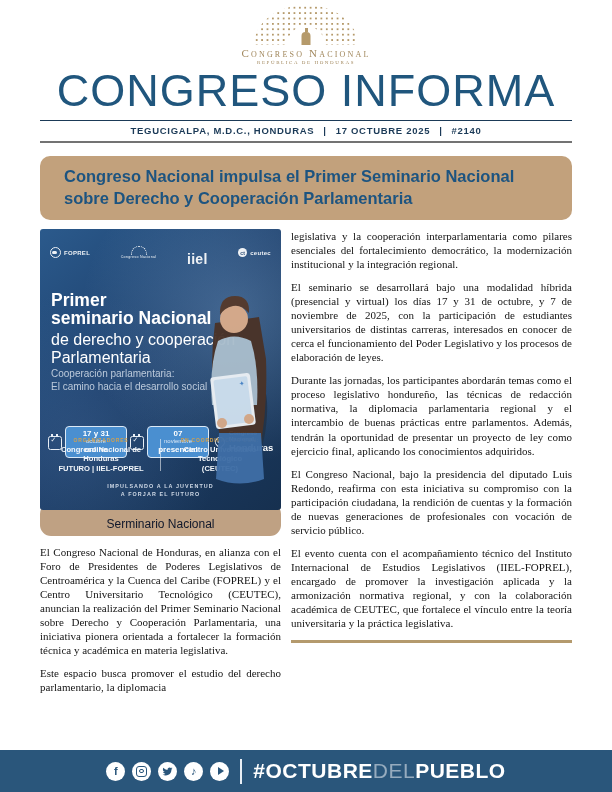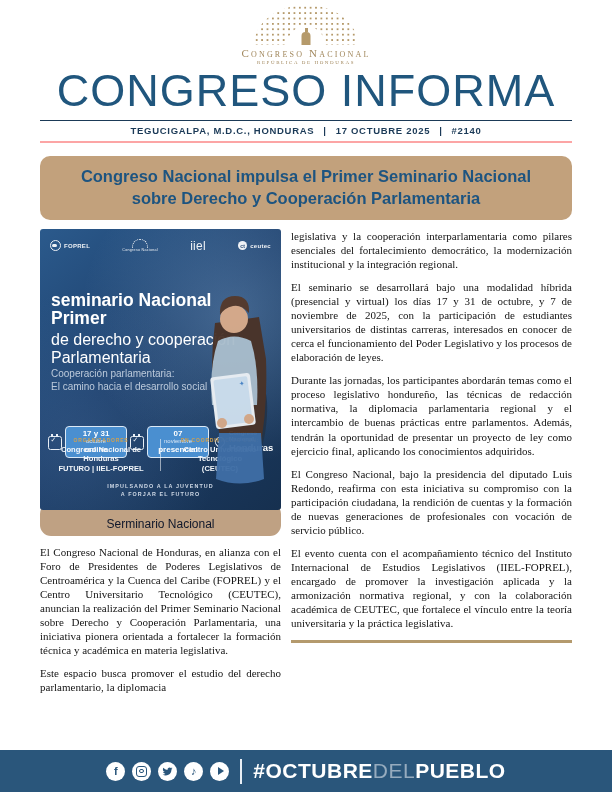--- a/index.html
+++ b/index.html
@@ -19,27 +19,27 @@
     width:9px;height:13px;background:#b59a6b;border-radius:4px 4px 0 0;z-index:2;}
   .logo-emblem::before{content:"";position:absolute;left:50%;top:-4px;transform:translateX(-50%);
     width:3px;height:4px;background:#b59a6b;}
   .logo-name{font-family:"Liberation Serif",serif;font-size:11px;letter-spacing:2.2px;
     color:#a1875c;margin-top:2px;font-variant:small-caps;}
   .logo-sub{font-family:"Liberation Serif",serif;font-size:5px;letter-spacing:1.6px;color:#a1875c;margin-top:1px;}
 
   .paper-title{margin:3px 0 0;font-size:45px;line-height:1;font-weight:normal;color:#20567d;
     letter-spacing:1px;text-align:center;}
 
-  .dateline{margin:7px 40px 0;border-top:1.5px solid #1b3a57;border-bottom:2px solid #fca5a5;
+  .dateline{margin:7px 40px 0;border-top:1.5px solid #1b3a57;border-bottom:2px solid #737373;
     padding:4px 0 5px;text-align:center;font-size:9.5px;font-weight:bold;color:#1b3a57;letter-spacing:.7px;}
   .dateline .sep{margin:0 9px;}
 
   
   .headline-box{margin:13px 40px 0;background:#c2a17c;border-radius:10px;padding:10px 24px;
-    text-align:center;}
+    text-align:left;}
   .headline-box span{font-size:16.5px;font-weight:bold;color:#1d5480;line-height:1.32;display:block;}
 
   
   .columns{display:flex;gap:10px;margin:9px 40px 0;align-items:flex-start;}
   .col-left{width:241px;flex:none;}
   .col-right{flex:1;min-width:0;}
 
   .bodytext{font-family:"Liberation Serif",serif;font-size:11px;line-height:1.28;
     text-align:justify;color:#141414;margin:0 0 9px;}
 
@@ -48,21 +48,21 @@
     background:linear-gradient(140deg,#2b5a8c 0%,#1d3f6b 45%,#16304f 100%);z-index:2;color:#fff;}
   .poster::before{content:"";position:absolute;inset:0;
     background:radial-gradient(circle at 80% 30%,rgba(140,180,220,.35),transparent 55%),
                radial-gradient(circle at 15% 75%,rgba(90,130,180,.25),transparent 50%);}
   .poster-logos{position:absolute;top:10px;left:10px;right:10px;display:flex;
     justify-content:space-between;align-items:center;opacity:.92;}
   .plogo{display:flex;align-items:center;gap:3px;font-size:6px;font-weight:bold;letter-spacing:.3px;}
   .plogo .globe{width:9px;height:9px;border:1px solid #fff;border-radius:50%;position:relative;}
   .plogo .globe::before{content:"";position:absolute;left:1px;top:3px;width:5px;height:3px;background:#fff;border-radius:2px;}
   .plogo .mini-arc{width:14px;height:8px;border:1.5px dotted #fff;border-bottom:none;border-radius:14px 14px 0 0;}
-  .plogo .iiel{font-size:12px;font-weight:normal;text-transform:lowercase;}
+  .plogo .iiel{font-size:14px;font-weight:bold;text-transform:lowercase;margin-top:12px;}
   .plogo .ct{width:9px;height:9px;border-radius:50%;background:#fff;color:#1d3f6b;font-size:5px;
     display:flex;align-items:center;justify-content:center;font-weight:bold;}
   .plogo .tiny{font-size:3.6px;line-height:1.1;text-align:center;font-weight:normal;}
 
   .poster-title{position:absolute;top:62px;left:11px;line-height:1.08;}
   .pt-big{font-size:17.5px;font-weight:bold;}
   .pt-mid{font-size:16px;font-weight:normal;margin-top:3px;}
   .poster-tagline{position:absolute;top:138px;left:11px;font-size:10px;color:#bccadb;line-height:1.35;}
 
   .poster-schedule{position:absolute;top:165px;left:8px;right:6px;display:flex;align-items:center;gap:3px;margin-top:32px;}
@@ -176,22 +176,22 @@
           <div class="plogo">
             <span class="iiel">iiel</span>
           </div>
           <div class="plogo">
             <span class="ct">ct</span>
             <span>ceutec</span>
           </div>
         </div>
 
         <div class="poster-title">
+          <div class="pt-big">Primer</div>
           <div class="pt-big">seminario Nacional</div>
-          <div class="pt-big">Primer</div>
           <div class="pt-mid">de derecho y cooperación</div>
           <div class="pt-mid" style="margin-top:0;">Parlamentaria</div>
         </div>
 
         <div class="poster-tagline">
           <div>Cooperación parlamentaria:</div>
           <div>El camino hacia el desarrollo social</div>
         </div>
 
         <div class="poster-schedule">

